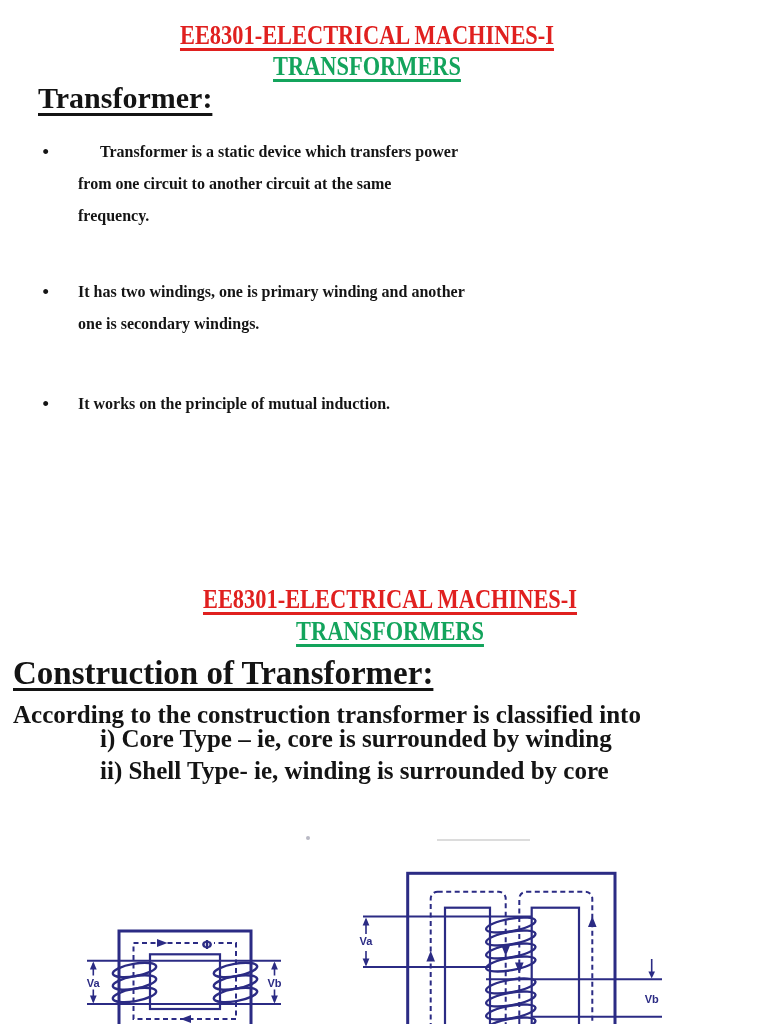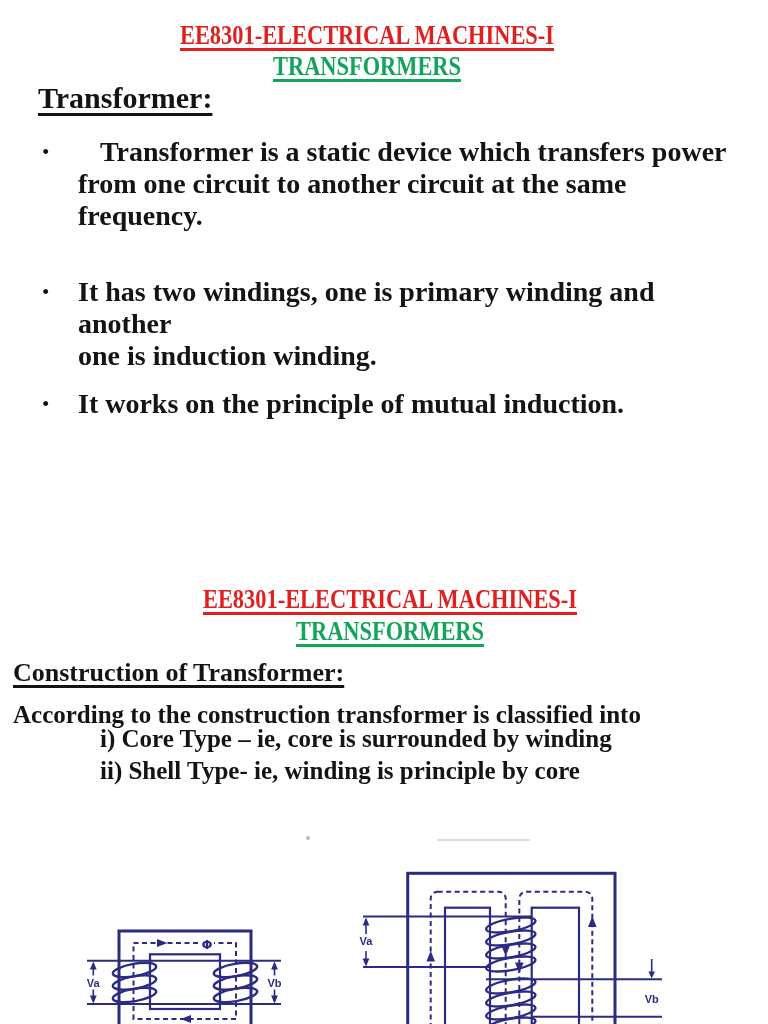--- a/index.html
+++ b/index.html
@@ -18,25 +18,25 @@
   .hdr1a{top:19px;} .hdr1b{top:50px;}
   .hdr2a{top:583px;} .hdr2b{top:615px;}
 
   
   .title{position:absolute;left:38px;top:78px;margin:0;font-size:30px;line-height:40px;font-weight:bold;
          text-decoration:underline;text-decoration-thickness:3px;text-underline-offset:5px;}
   .bullets{list-style:none;margin:0;padding:0;}
   .bullet{position:absolute;left:42px;display:flex;align-items:flex-start;}
   .b1{top:136px;} .b2{top:276px;} .b3{top:388px;}
   .marker{width:36px;font-size:21px;line-height:32px;flex:0 0 36px;}
-  .btext{font-size:28px;line-height:32px;font-weight:bold;white-space:pre-line;max-width:665px;}
+  .btext{font-size:16px;line-height:32px;font-weight:bold;white-space:pre-line;max-width:665px;}
   .indent{text-indent:22px;}
 
   
-  .heading2{position:absolute;left:13px;top:657px;margin:0;font-size:26px;line-height:32px;font-weight:bold;
+  .heading2{position:absolute;left:13px;top:657px;margin:0;font-size:33px;line-height:32px;font-weight:bold;
             text-decoration:underline;text-decoration-thickness:2.5px;text-underline-offset:4px;}
   .intro2{position:absolute;left:13px;top:691px;font-size:25px;line-height:32px;font-weight:bold;margin-top:8px;}
   .type-line{position:absolute;left:100px;font-size:25px;line-height:32px;font-weight:bold;}
   .t1{top:723px;} .t2{top:755px;}
 
   
   .dsvg{position:absolute;}
   .core-svg{left:80px;top:925px;}
   .shell-svg{left:355px;top:835px;}
   .thick{fill:none;stroke:#2b2b84;stroke-width:3px;}
@@ -68,41 +68,41 @@
     <ul class="bullets">
       <li class="bullet b1">
         <span class="marker">•</span>
         <span class="btext indent">Transformer is a static device which transfers power
 from one circuit to another circuit at the same
 frequency.</span>
       </li>
       <li class="bullet b2">
         <span class="marker">•</span>
         <span class="btext">It has two windings, one is primary winding and another
-one is induction winding.</span>
+one is secondary windings.</span>
       </li>
       <li class="bullet b3">
         <span class="marker">•</span>
         <span class="btext">It works on the principle of mutual induction.</span>
       </li>
     </ul>
   </section>
 
   <section class="slide">
     <div class="hdr hdr-red hdr2a s2h">
       <span class="hdr-inner">EE8301-ELECTRICAL MACHINES-I</span>
     </div>
     <div class="hdr hdr-green hdr2b s2h">
       <span class="hdr-inner">TRANSFORMERS</span>
     </div>
 
     <h2 class="heading2">Construction of Transformer:</h2>
     <div class="intro2">According to the construction transformer is classified into</div>
     <div class="type-line t1">i) Core Type – ie, core is surrounded by winding</div>
-    <div class="type-line t2">ii) Shell Type- ie, winding is principle by core</div>
+    <div class="type-line t2">ii) Shell Type- ie, winding is surrounded by core</div>
 
     <div class="speck"></div>
 
     <svg class="dsvg core-svg" width="212" height="99" viewBox="0 0 212 99">
       <rect class="thick" x="39" y="6" width="132" height="110"></rect>
       <rect class="dash" x="53.5" y="18" width="102.5" height="76"></rect>
       <polygon class="arw" points="77,14 77,22 87.5,18"></polygon>
       <rect x="120" y="10.5" width="14" height="15.5" fill="#ffffff"></rect>
       <text class="phi" x="127" y="23.8" text-anchor="middle">Φ</text>
       <polygon class="arw" points="111,90 111,98 100.5,94"></polygon>

